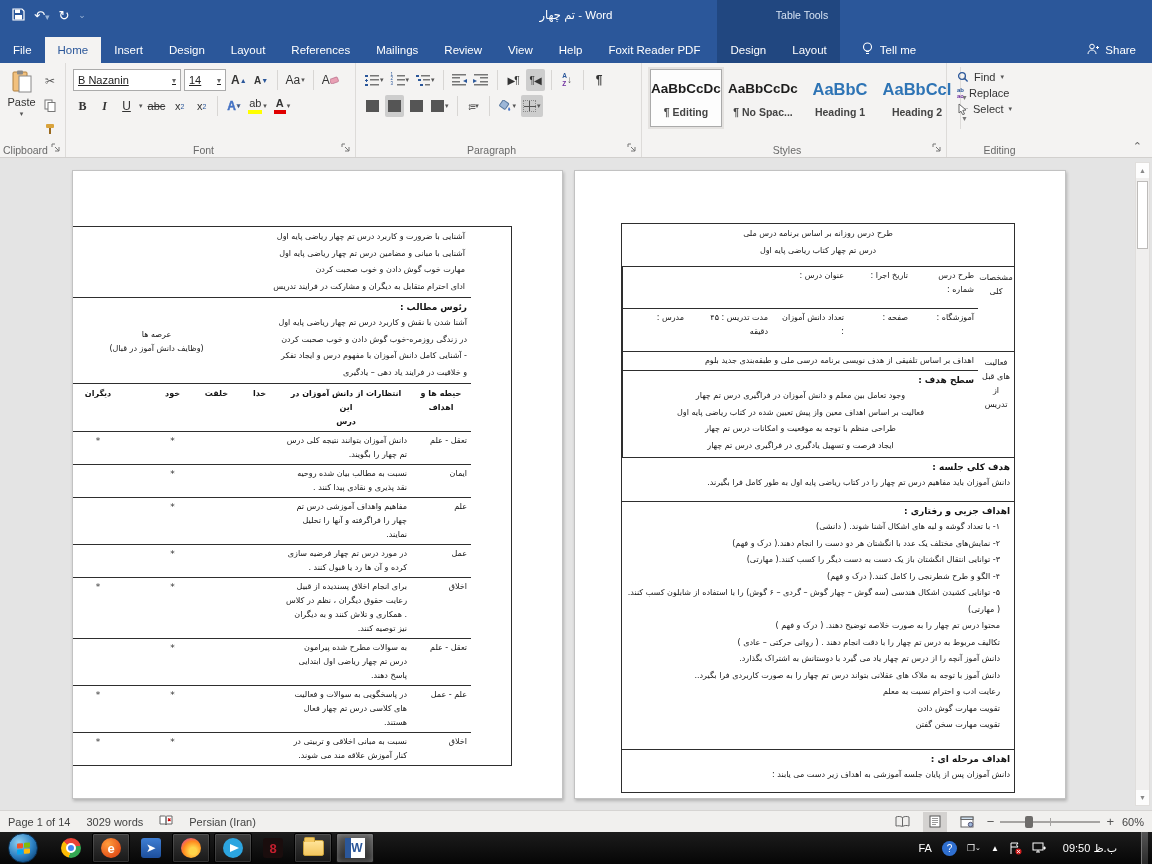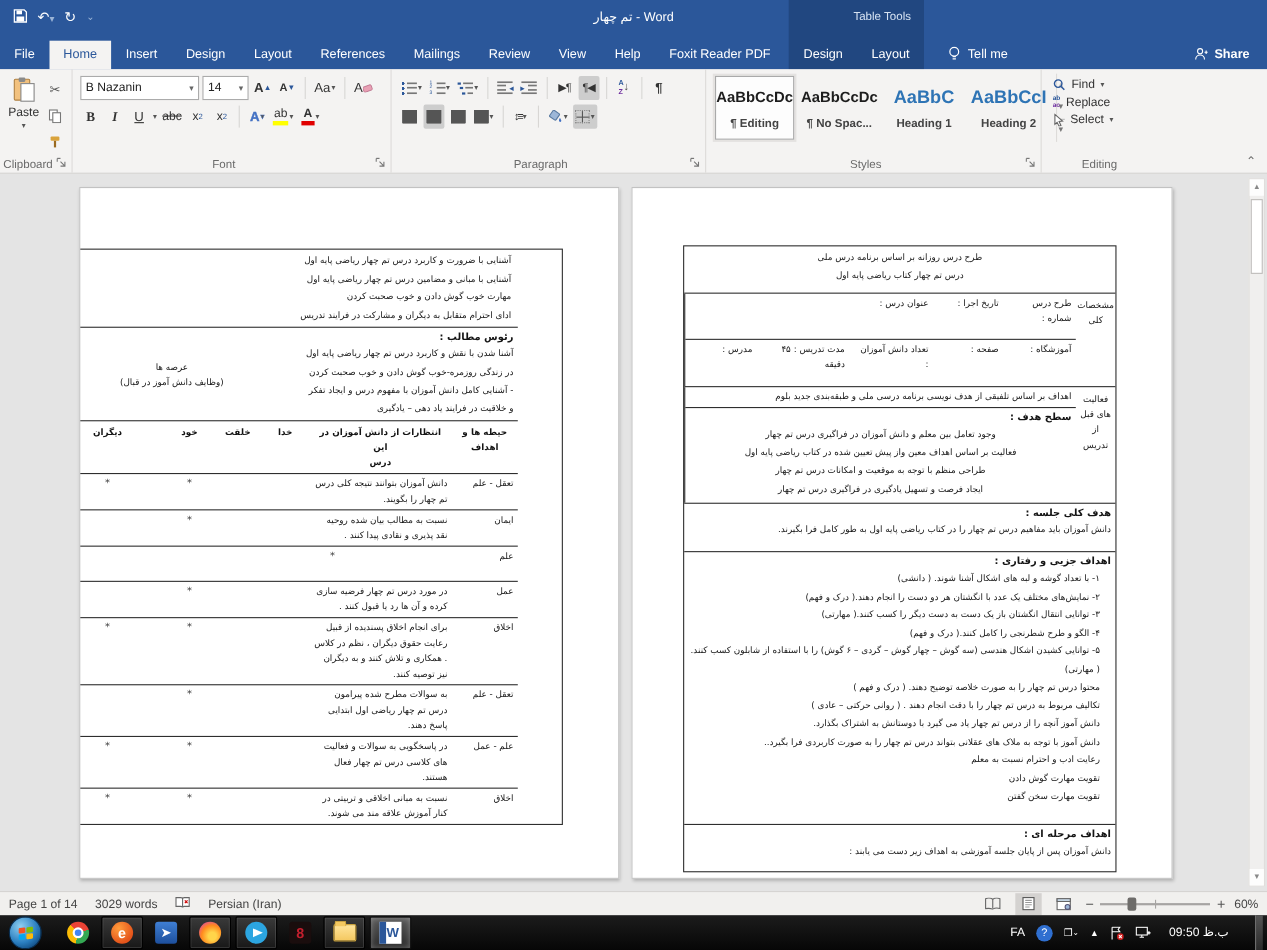--- a/index.html
+++ b/index.html
@@ -18,37 +18,37 @@
   .winbtn { width:42px; height:30px; display:flex; align-items:center; justify-content:center; color:#fff; font-size:13px; }
   .tt-label { position:absolute; left:742px; width:120px; top:0; height:30px; line-height:30px; text-align:center; font-size:10.5px; color:#d5e2f2; z-index:1; }
 
   
   .tabrow { height:33px; background:#2b579a; display:flex; align-items:flex-end; color:#fff; font-size:11.5px; flex:0 0 auto; position:relative; }
   .tab { padding:0 13px; height:26px; line-height:26px; white-space:nowrap; cursor:pointer; }
   .tab.active { background:#f4f3f2; color:#2b579a; }
   .ctx-group { display:flex; position:relative; background:rgba(8,32,60,.28); height:33px; align-items:flex-end; margin-left:4px; }
   .ctx-group::before { content:""; position:absolute; top:-30px; left:0; right:0; height:30px; background:rgba(8,32,60,.28); }
   .tellme { display:flex; align-items:center; gap:7px; margin-left:22px; height:26px; }
-  .share { margin-left:auto; display:flex; align-items:center; gap:6px; padding:0 16px; height:26px;font-weight:bold; }
+  .share { margin-left:auto; display:flex; align-items:center; gap:6px; padding:0 16px; height:26px; }
 
   
   .ribbon { height:95px; background:#f4f3f2; border-bottom:1px solid #d2d0ce; display:flex; flex:0 0 auto; position:relative; color:#444; }
   .rgroup { position:relative; border-right:1px solid #dddbd9; padding:4px 4px 16px 4px; }
   .glabel { position:absolute; bottom:1px; left:0; right:14px; text-align:center; font-size:10.5px; color:#6a6a6a; }
   .launcher { position:absolute; right:3px; bottom:3px; width:11px; height:11px; cursor:pointer; }
   .launcher svg { display:block; }
   .collapse-rib { position:absolute; right:10px; bottom:4px; color:#666; font-size:11px; cursor:pointer; }
 
   .paste-big { width:42px; display:flex; flex-direction:column; align-items:center; gap:2px; padding-top:3px; font-size:11px; color:#333; cursor:pointer; }
   .clip-mini { display:flex; flex-direction:column; gap:4px; padding-top:4px; }
   .mini-btn { width:22px; height:20px; display:flex; align-items:center; justify-content:center; font-size:12px; color:#555; cursor:pointer; }
   .clip-wrap { display:flex; }
 
   .font-row1, .font-row2, .par-row1, .par-row2 { display:flex; align-items:center; gap:3px; height:26px; padding:0 3px; }
-  .combo { background:#fff; border:1px solid #ababab; height:22px; display:flex; align-items:center; justify-content:space-between; padding:0 4px; font-size:11px; color:#222; cursor:pointer; }
+  .combo { background:#fff; border:1px solid #ababab; height:22px; display:flex; align-items:center; justify-content:space-between; padding:0 4px; font-size:11px; color:#222; cursor:pointer;text-decoration:underline; }
   .combo .chev { color:#666; font-size:8px; margin-left:5px; }
   .fbtn { min-width:19px; height:22px; display:flex; align-items:center; justify-content:center; font-size:12px; color:#333; cursor:pointer; padding:0 2px; }
   .fbtn.active { background:#cdcdcd; border-radius:2px; }
   .fbtn .mini-chev { font-size:7px; color:#555; margin-left:1px; }
   .vdiv { width:1px; height:20px; background:#d8d6d4; margin:0 3px; }
   .bold-b { font-family:"Liberation Serif",serif; font-weight:bold; }
   .ital-i { font-family:"Liberation Serif",serif; font-style:italic; font-weight:bold; }
   .und-u { text-decoration:underline; }
   .strike { text-decoration:line-through; font-size:11px; }
   .subsup { font-size:11px; }
@@ -540,20 +540,21 @@
             <div class="bline trow" style="min-height:32px;">
               <div class="c lt-dc">ایمان</div>
                 <div class="c cl lt-tc">نسبت به مطالب بیان شده روحیه نقد پذیری و نقادی پیدا کنند .</div>
               <div class="c cl lt-k mark"></div>
                 <div class="c cl lt-k mark"></div>
               <div class="c cl lt-kh mark">*</div>
                 <div class="c cl lt-dg mark"></div>
             </div>
             <div class="bline trow" style="min-height:32px;">
               <div class="c lt-dc">علم</div>
+                <div class="c cl lt-tc">مفاهیم واهداف آموزشی  درس تم چهار را فراگرفته و آنها را تحلیل نمایند.</div>
               <div class="c cl lt-k mark"></div>
                 <div class="c cl lt-k mark"></div>
               <div class="c cl lt-kh mark">*</div>
                 <div class="c cl lt-dg mark"></div>
             </div>
             <div class="bline trow" style="min-height:32px;">
               <div class="c lt-dc">عمل</div>
                 <div class="c cl lt-tc">در مورد   درس تم چهار فرضیه سازی کرده و آن ها رد یا قبول کنند .</div>
               <div class="c cl lt-k mark"></div>
                 <div class="c cl lt-k mark"></div>

